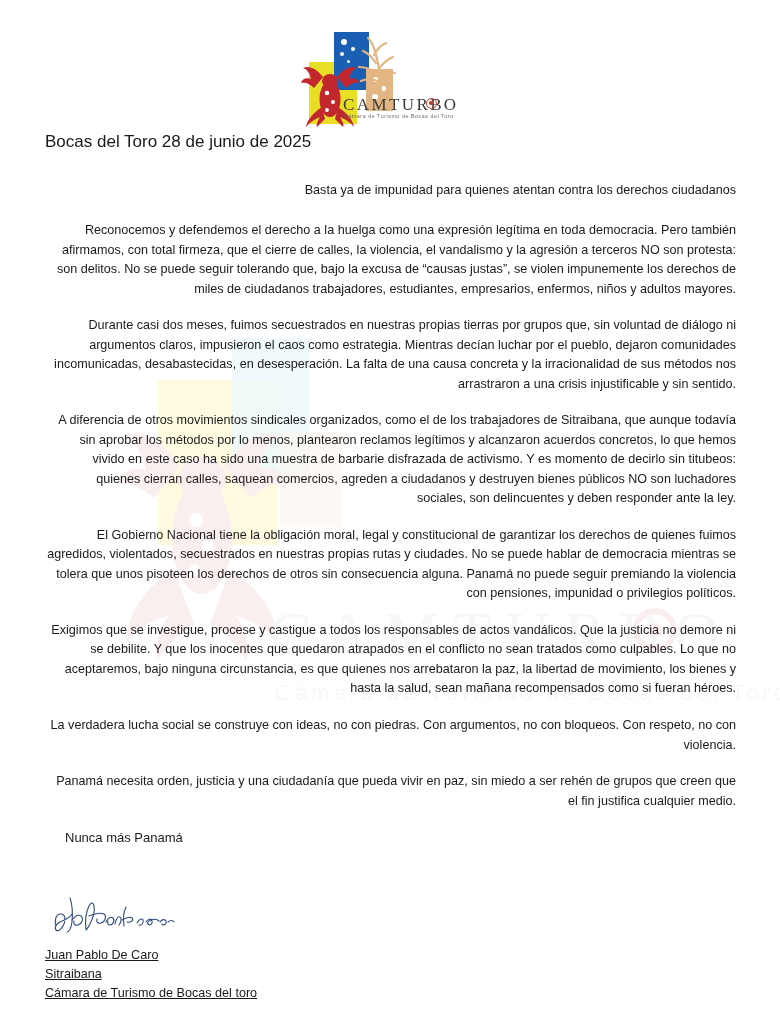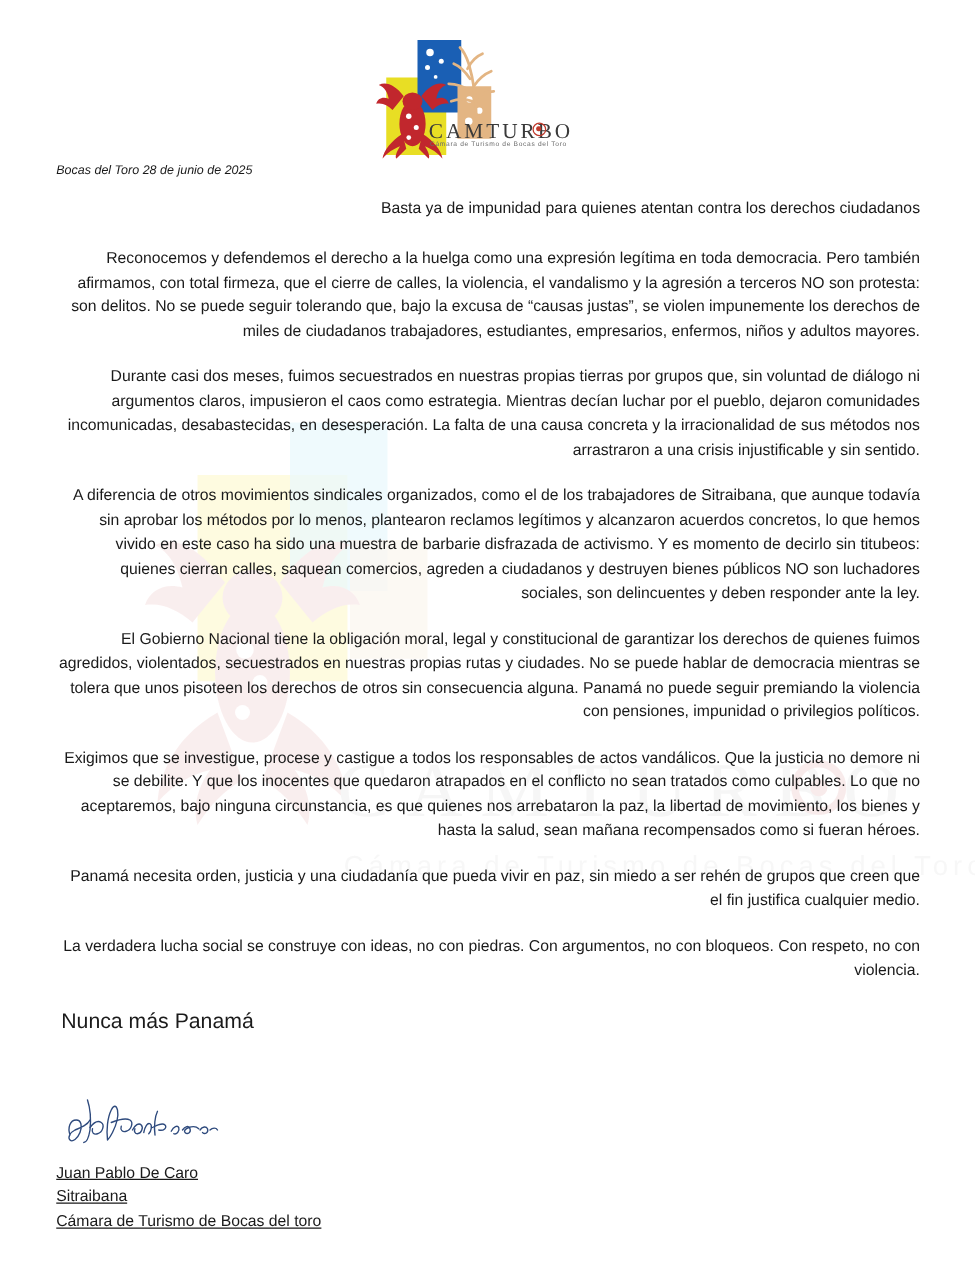--- a/index.html
+++ b/index.html
@@ -217,41 +217,40 @@
     white-space: nowrap;
   }
 
   
   .letter {
     position: relative;
     z-index: 2;
     padding: 0 44px 0 45px;
   }
   .date-line {
-    font-size: 10px;
+    font-size: 17px;
     line-height: 1.45;
-    margin-bottom: 12px;
-    font-style: italic;
+    margin-bottom: 26px;
   }
   p.para {
     font-size: 12.6px;
     line-height: 1.55;
     margin: 0 0 17px 0;
     text-align: right;
   }
   p.lede {
     margin-bottom: 21px;
   }
   .closing-short {
     margin-bottom: 22px;
   }
   .never {
-    font-size: 17px;
+    font-size: 13px;
     line-height: 1.55;
-    margin: 0 0 40px 4px;
+    margin: 0 0 40px 20px;
   }
   .sign-off {
     font-size: 12.6px;
     margin: 0 0 6px 0;
   }
   .signature {
     width: 130px;
     height: 46px;
     margin: 4px 0 4px 3px;
   }
@@ -353,22 +352,22 @@
 
     <div class="date-line">Bocas del Toro 28 de junio de 2025</div>
 
     <p class="para lede">Basta ya de impunidad para quienes atentan contra los derechos ciudadanos</p>
 
     <p class="para">Reconocemos y defendemos el derecho a la huelga como una expresión legítima en toda democracia. Pero también afirmamos, con total firmeza, que el cierre de calles, la violencia, el vandalismo y la agresión a terceros NO son protesta: son delitos. No se puede seguir tolerando que, bajo la excusa de “causas justas”, se violen impunemente los derechos de miles de ciudadanos trabajadores, estudiantes, empresarios, enfermos, niños y adultos mayores.</p>
     <p class="para">Durante casi dos meses, fuimos secuestrados en nuestras propias tierras por grupos que, sin voluntad de diálogo ni argumentos claros, impusieron el caos como estrategia. Mientras decían luchar por el pueblo, dejaron comunidades incomunicadas, desabastecidas, en desesperación. La falta de una causa concreta y la irracionalidad de sus métodos nos arrastraron a una crisis injustificable y sin sentido.</p>
     <p class="para">A diferencia de otros movimientos sindicales organizados, como el de los trabajadores de Sitraibana, que aunque todavía sin aprobar los métodos por lo menos, plantearon reclamos legítimos y alcanzaron acuerdos concretos, lo que hemos vivido en este caso ha sido una muestra de barbarie disfrazada de activismo. Y es momento de decirlo sin titubeos: quienes cierran calles, saquean comercios, agreden a ciudadanos y destruyen bienes públicos NO son luchadores sociales, son delincuentes y deben responder ante la ley.</p>
     <p class="para">El Gobierno Nacional tiene la obligación moral, legal y constitucional de garantizar los derechos de quienes fuimos agredidos, violentados, secuestrados en nuestras propias rutas y ciudades. No se puede hablar de democracia mientras se tolera que unos pisoteen los derechos de otros sin consecuencia alguna. Panamá no puede seguir premiando la violencia con pensiones, impunidad o privilegios políticos.</p>
     <p class="para">Exigimos que se investigue, procese y castigue a todos los responsables de actos vandálicos. Que la justicia no demore ni se debilite. Y que los inocentes que quedaron atrapados en el conflicto no sean tratados como culpables. Lo que no aceptaremos, bajo ninguna circunstancia, es que quienes nos arrebataron la paz, la libertad de movimiento, los bienes y hasta la salud, sean mañana recompensados como si fueran héroes.</p>
+    <p class="para">La verdadera lucha social se construye con ideas, no con piedras. Con argumentos, no con bloqueos. Con respeto, no con violencia.</p>
     <p class="para closing-short">Panamá necesita orden, justicia y una ciudadanía que pueda vivir en paz, sin miedo a ser rehén de grupos que creen que el fin justifica cualquier medio.</p>
-    <p class="para">La verdadera lucha social se construye con ideas, no con piedras. Con argumentos, no con bloqueos. Con respeto, no con violencia.</p>
 
     <div class="never">Nunca más Panamá</div>
 
 
     <svg class="signature" viewBox="0 0 130 46">
       <g fill="none" stroke="#2e4a7d" stroke-width="1.1" stroke-linecap="round" stroke-linejoin="round">
         <path d="M8 34 C6 28, 8 22, 13 22 C17 22, 18 27, 16 32 C14 37, 10 40, 8 38 C6 36, 8 32, 12 30 C17 28, 22 26, 24 22"></path>
         <path d="M22 6 C24 12, 25 20, 24 30 C23 36, 21 40, 19 40"></path>
         <path d="M24 28 C27 24, 30 22, 33 24 C36 26, 34 32, 30 33 C27 34, 25 32, 26 29"></path>
         <path d="M38 38 C37 30, 38 20, 41 14 C43 10, 45 10, 46 14 C47 19, 45 26, 42 32 C40 36, 38 38, 38 38"></path>

